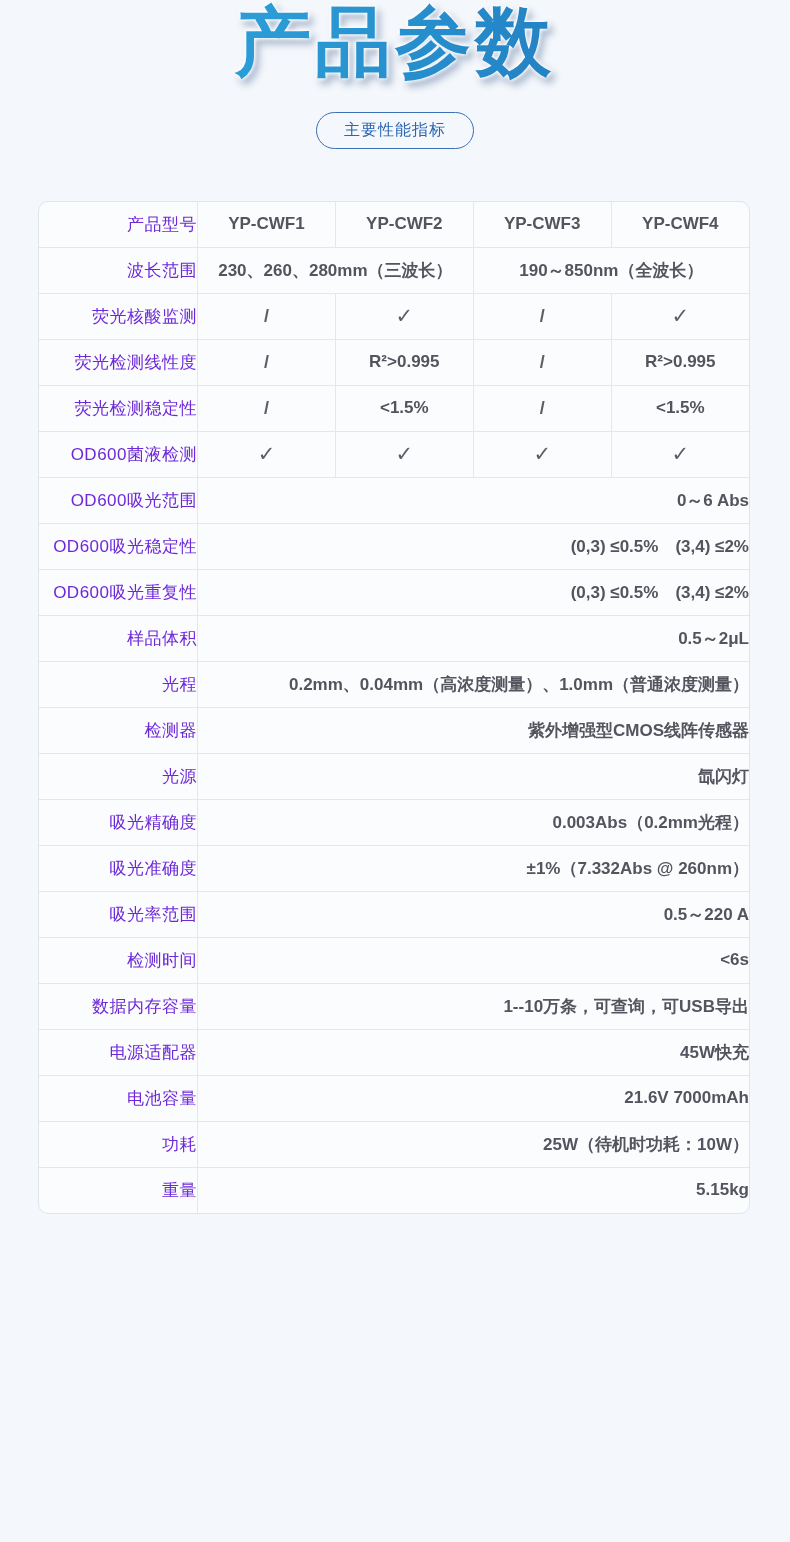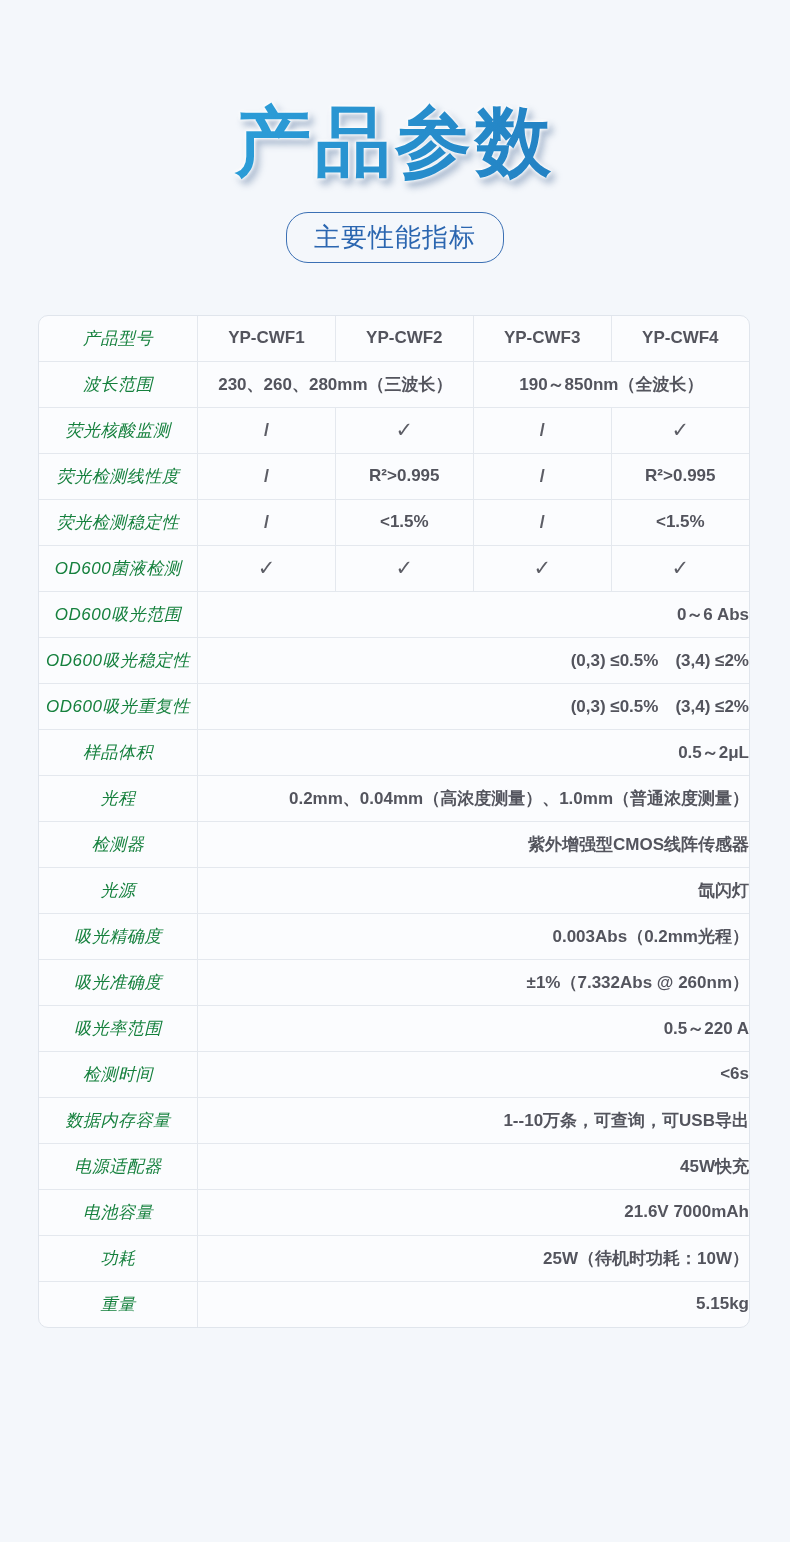--- a/index.html
+++ b/index.html
@@ -10,41 +10,40 @@
     width: 790px;
     height: 1542px;
     background: #f4f7fb;
     font-family: "Liberation Sans", "DejaVu Sans", sans-serif;
     position: relative;
     overflow: hidden;
   }
   
   .page-title {
     margin: 0;
-    padding-top: 100px;
     text-align: center;
     font-size: 76px;
     line-height: 1.1;
     font-weight: 900;
     letter-spacing: 4px;
     background: linear-gradient(100deg, #2fa6df 0%, #2b9bd6 35%, #1d6db4 100%);
     background: linear-gradient(100deg, #2da4dd 0%, #2b9bd6 35%, #1d6db4 100%);
     -webkit-background-clip: text;
     background-clip: text;
     color: transparent;
     filter: drop-shadow(0 0 2px #ffffff) drop-shadow(0 0 1px #ffffff)
             drop-shadow(4px 5px 3px rgba(90, 120, 160, 0.45));
   }
   .badge-pill {
     width: fit-content;
     margin: 28px auto 0 auto;
     border: 1px solid #3b70b4;
     border-radius: 22px;
     padding: 7px 27px;
-    font-size: 26px;
+    font-size: 16px;
     color: #2b66b0;
     letter-spacing: 1px;
     background: transparent;
   }
   
   .table-card {
     width: 712px;
     margin: 52px auto 0 38px;
     background: #fbfcfe;
     border: 1px solid #e0e5ec;
@@ -62,24 +61,23 @@
     padding: 0;
     vertical-align: middle;
     font-size: 17px;
   }
   table.spec tr + tr td {
     border-top: 1px solid #e4e8ee;
   }
   td.label {
     width: 158px;
     padding-left: 18px;
-    color: #15803d;
-    text-align: center;
+    color: #6d28d9;
+    text-align: right;
     letter-spacing: 0.5px;
-    font-style: italic;
   }
   td.val {
     border-left: 1px solid #e4e8ee;
     color: #53545d;
     text-align: center;
     font-weight: bold;
   }
   td.val.left {
     text-align: right;
     padding-left: 18px;

